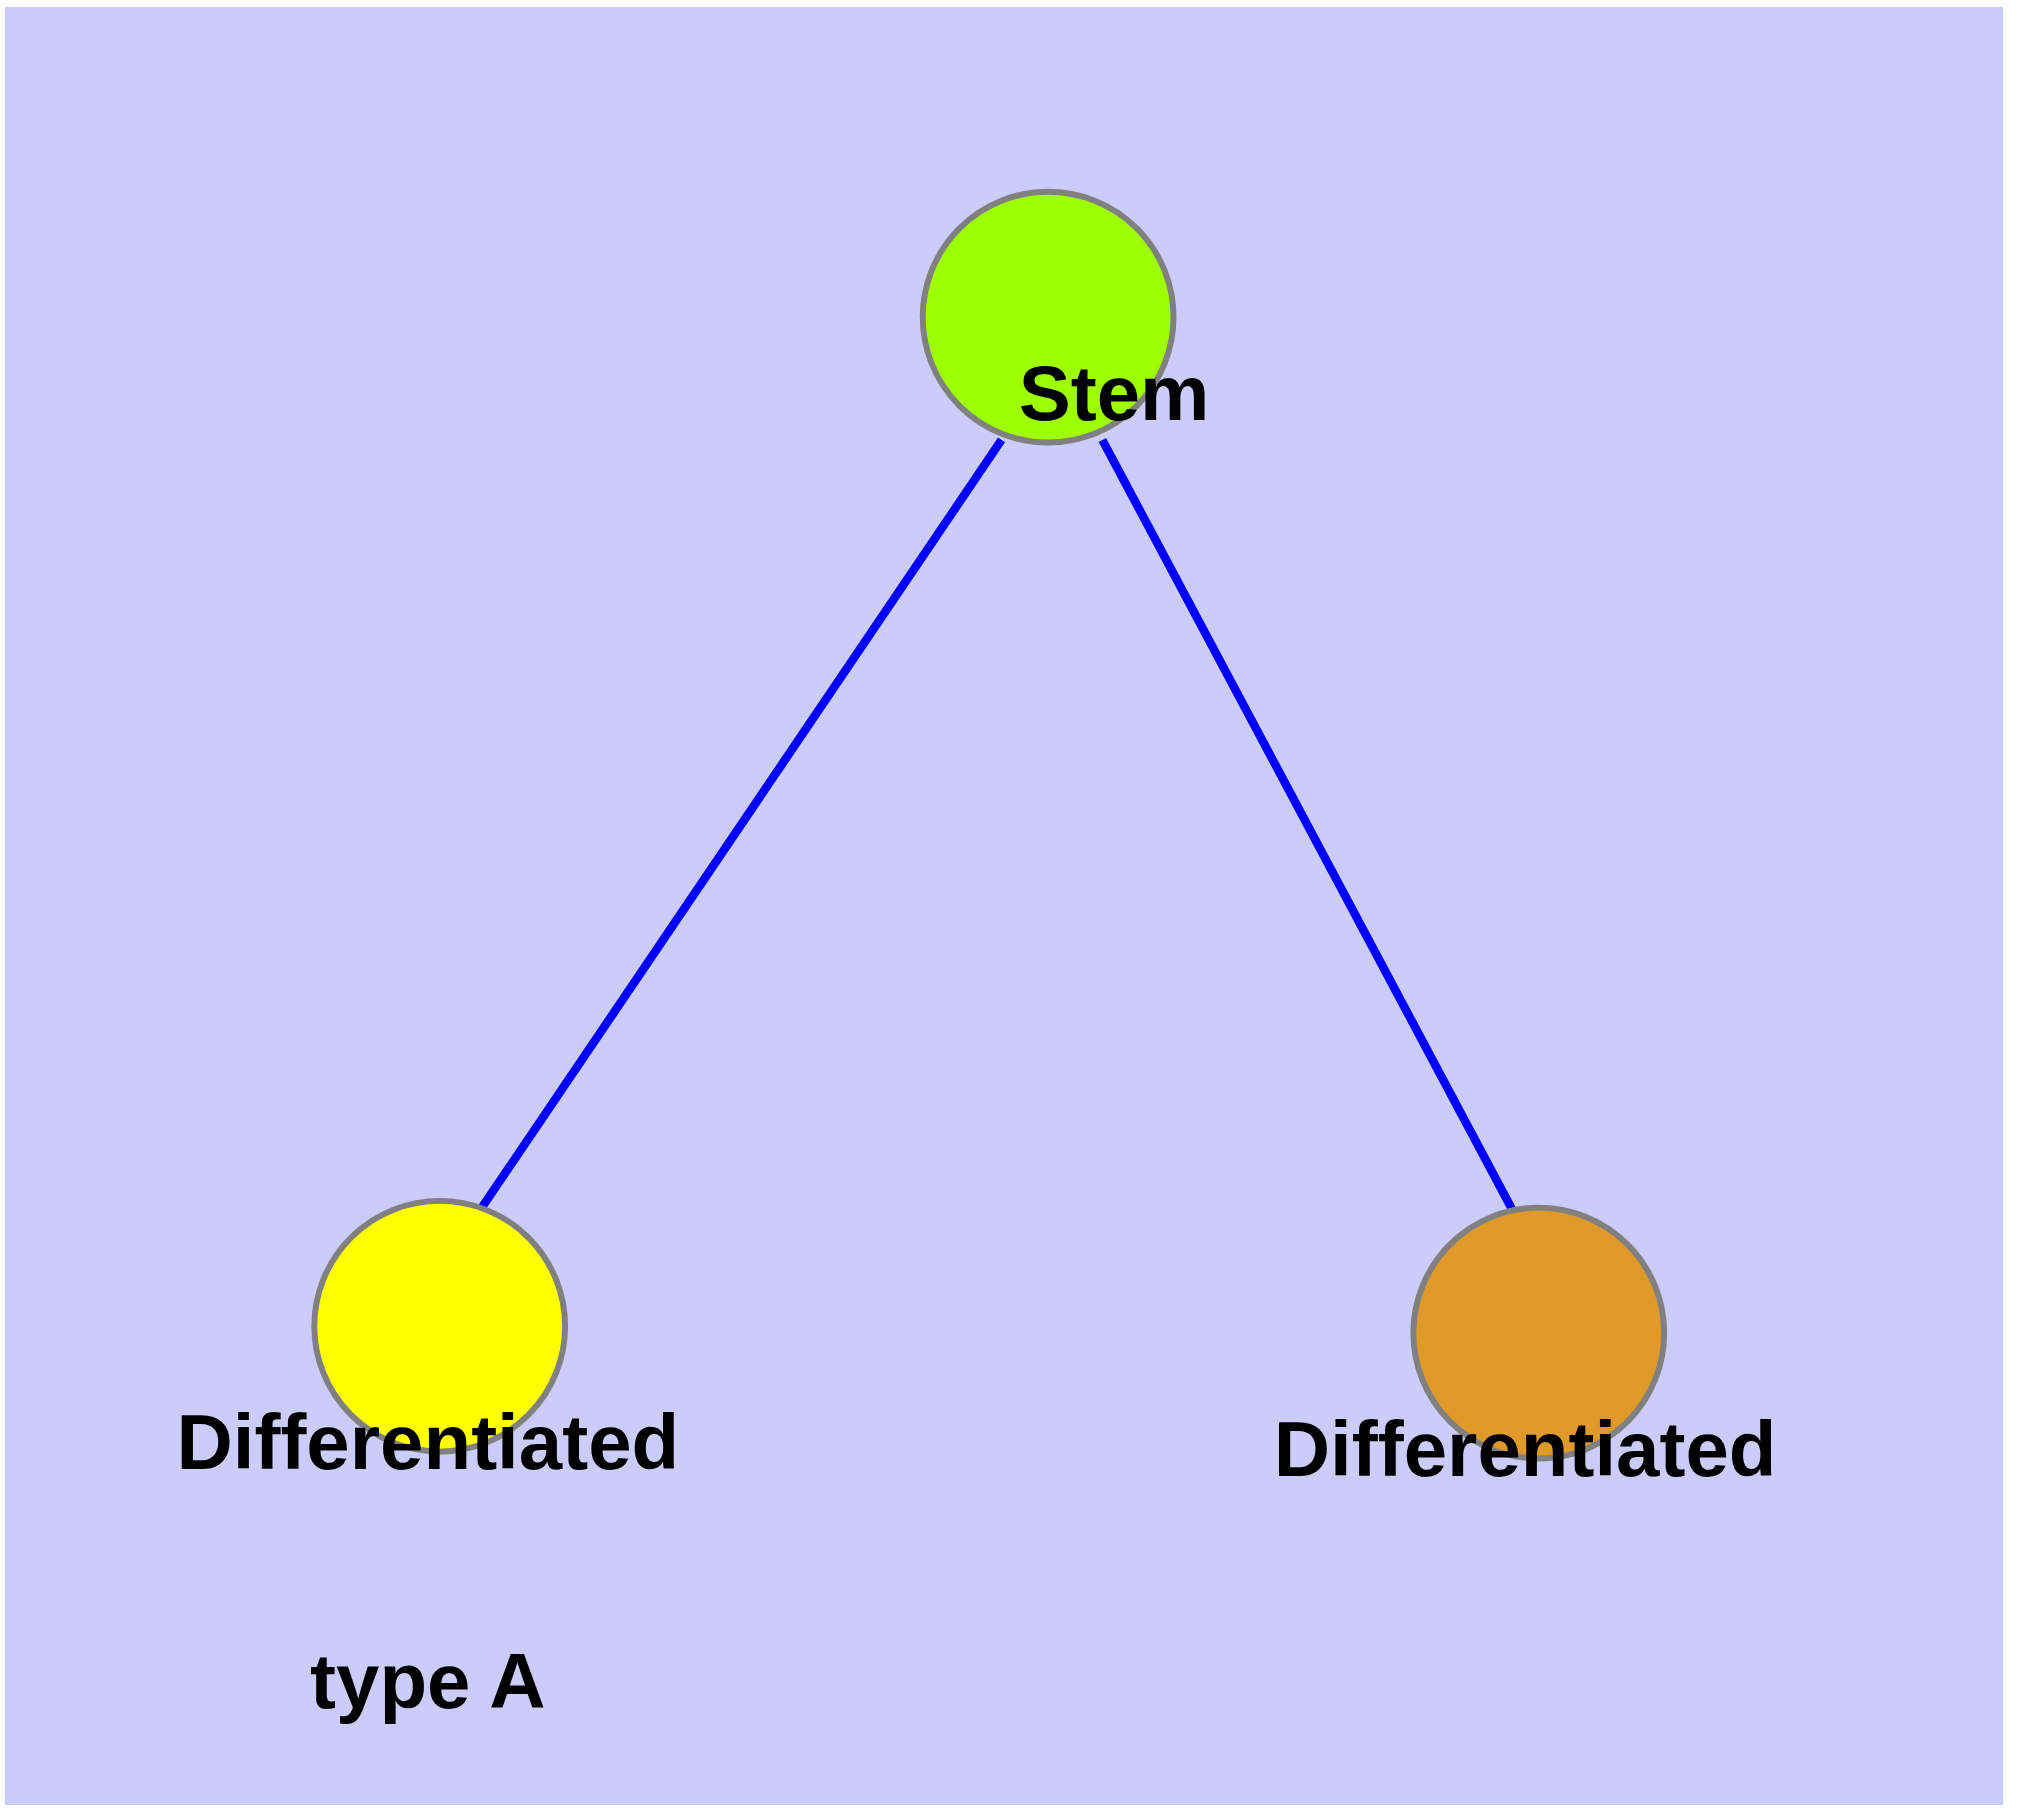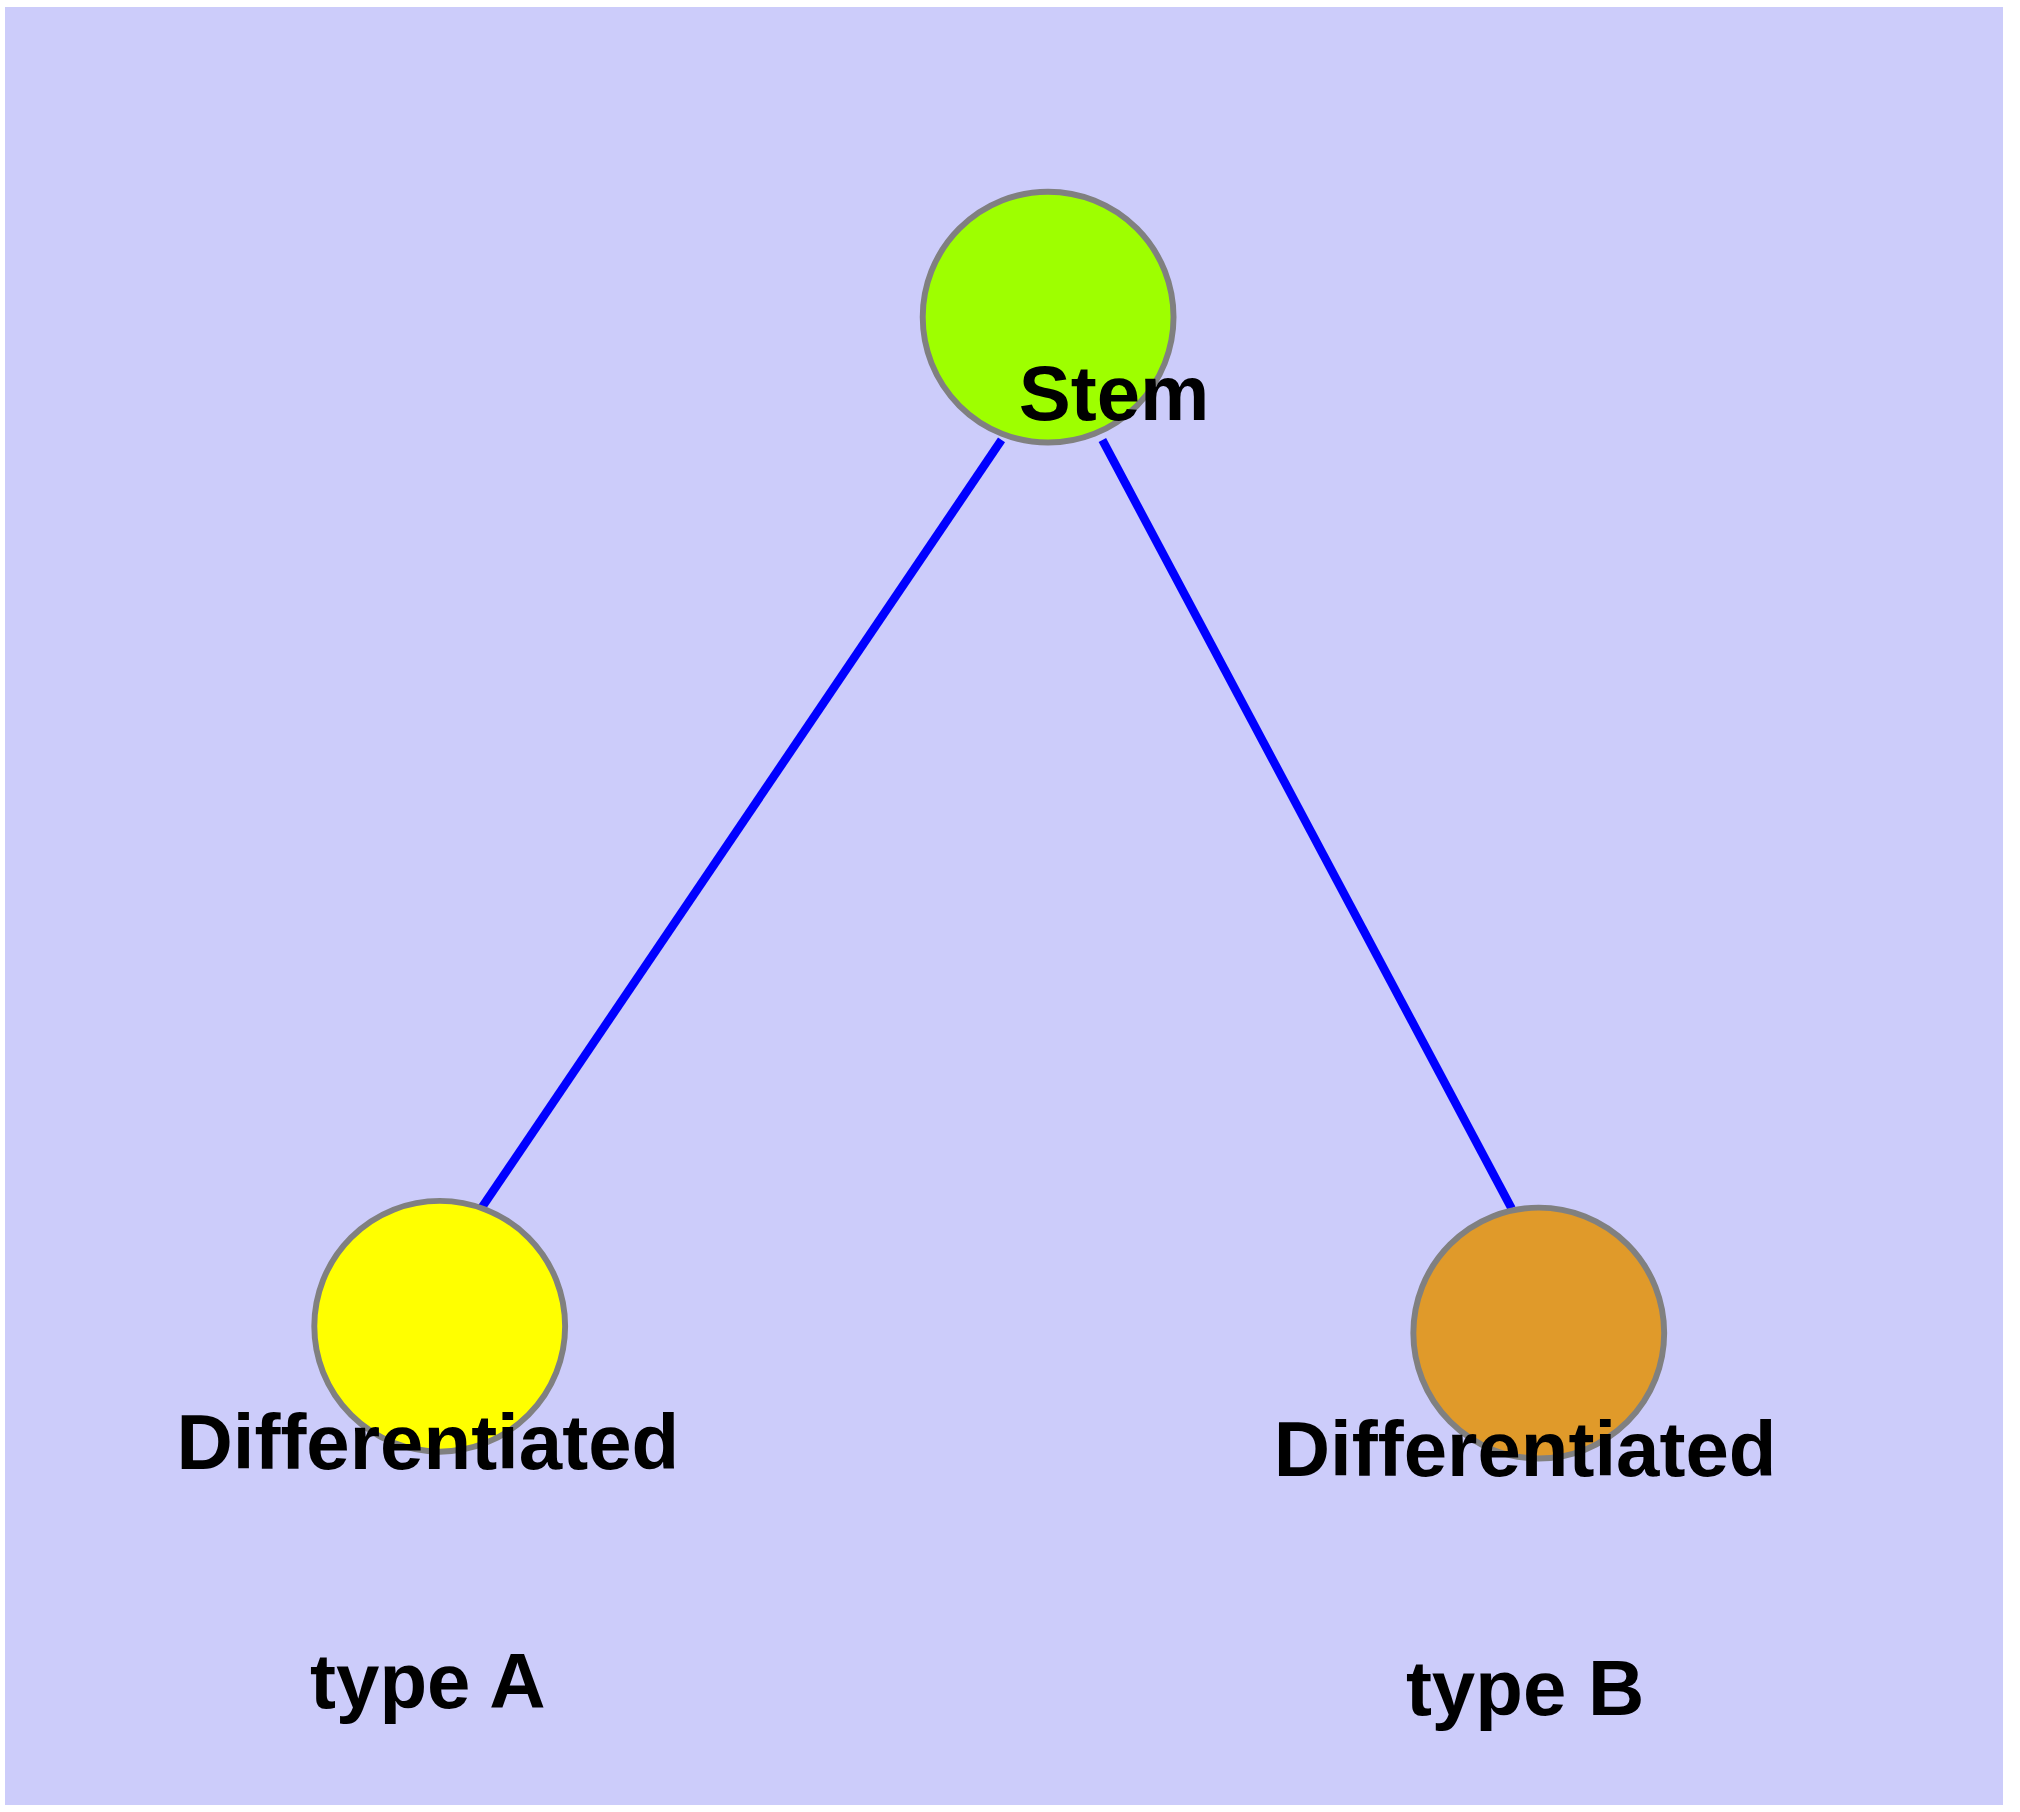--- a/index.html
+++ b/index.html
@@ -71,18 +71,17 @@
       <span>Stem</span>
     </div>
 
     <div class="node-label label-leaf" style="left: -9.3px; top: 1237px; width: 864px;">
       <div>Differentiated</div>
       <div>type A</div>
     </div>
 
     <div class="node-label label-leaf" style="left: 1088px; top: 1244px; width: 864px;">
       <div>Differentiated</div>
-      <div>type B</div>
     </div>
 
   </div>
 </div>
 
 
 </body></html>

